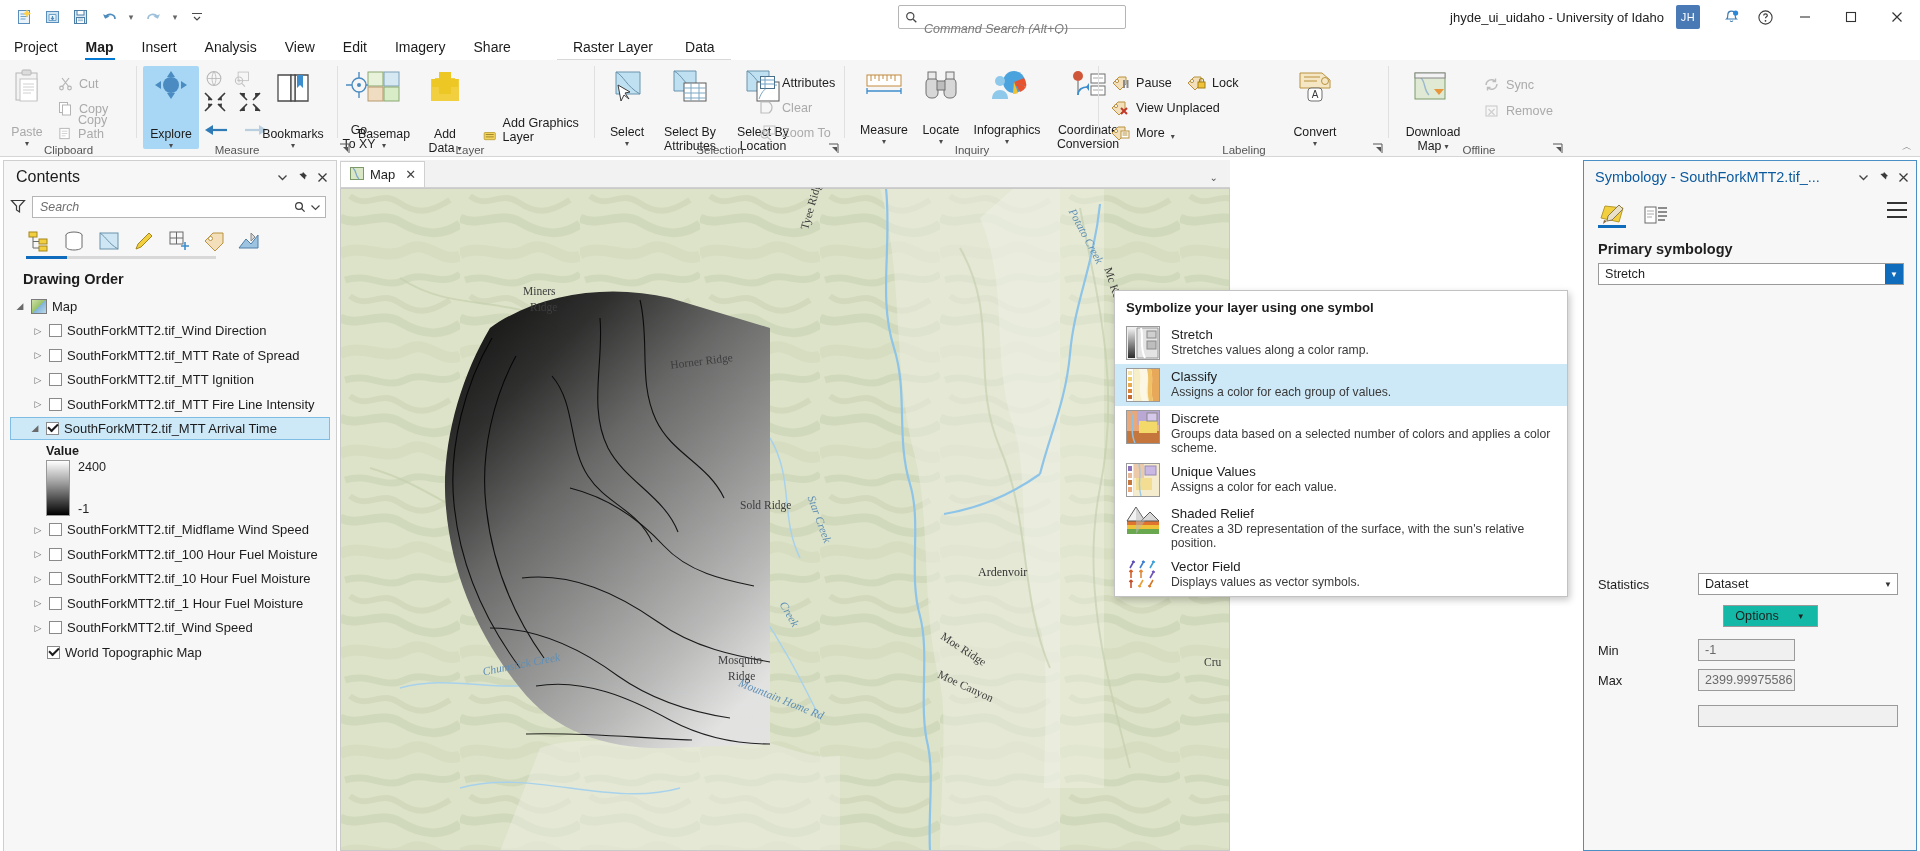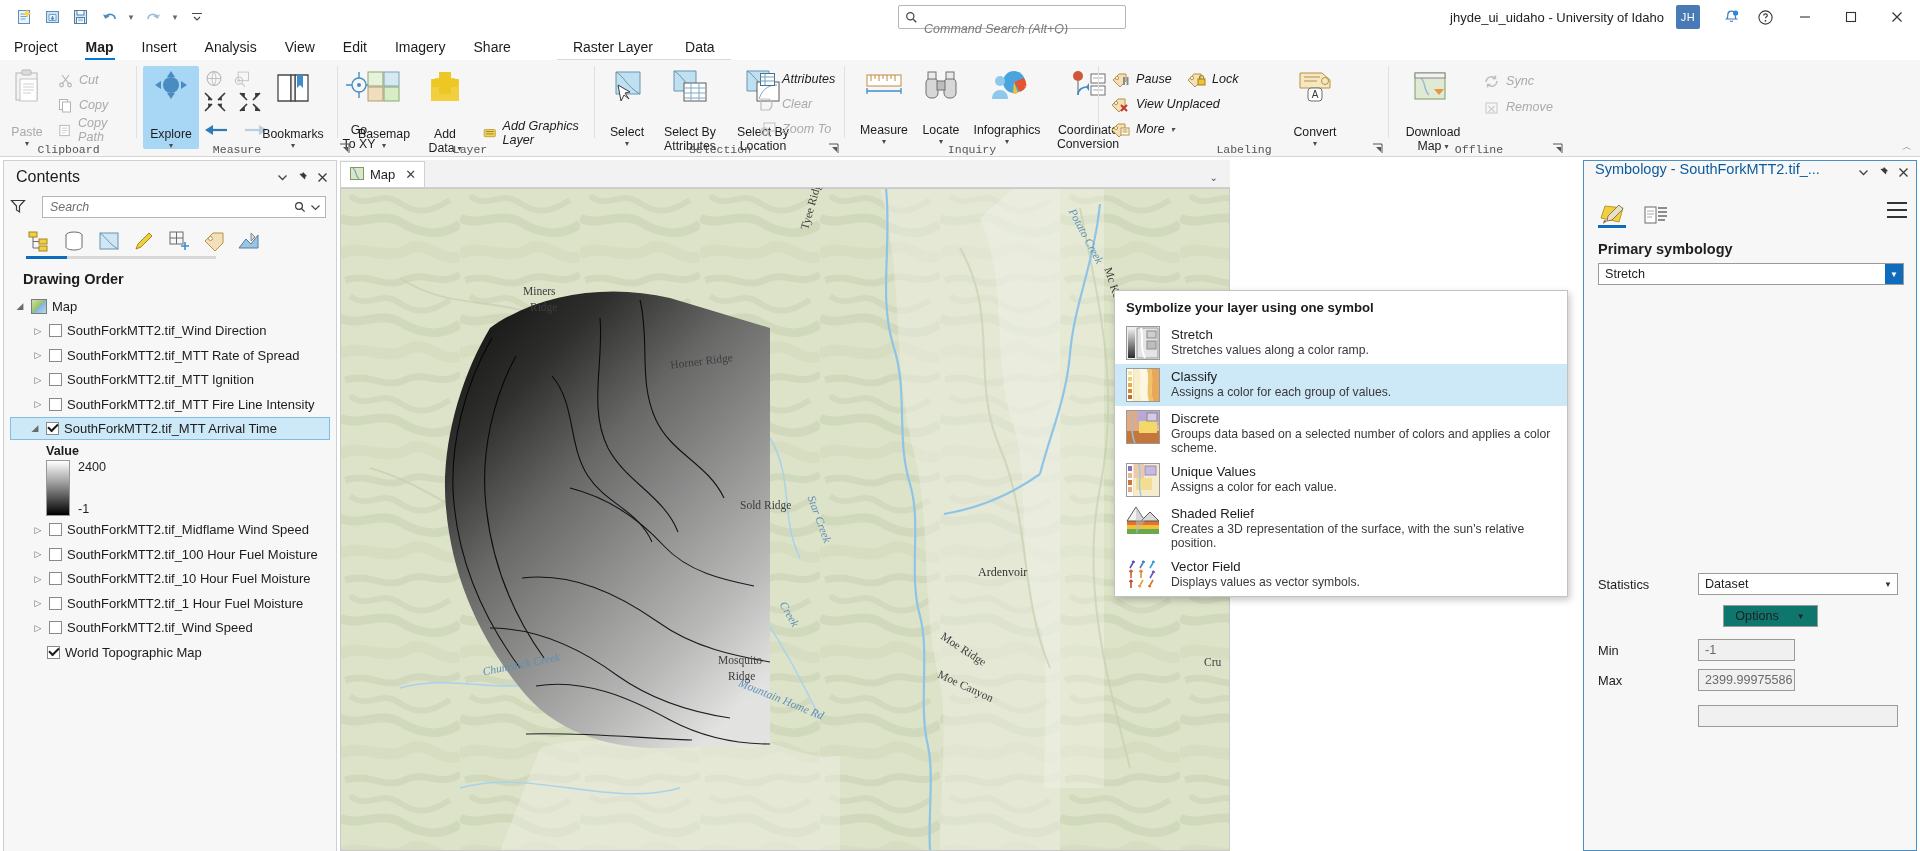--- a/index.html
+++ b/index.html
@@ -70,56 +70,56 @@
   .ctx-group .tab { padding: 2px 16px 5px; }
 
   
   .ribbon {
     position: absolute; top: 60px; left: 0; width: 1920px; height: 97px;
     background: #f6f6f6; border-bottom: 1px solid #d6d6d6;
   }
   .rgroup { position: absolute; top: 0; height: 97px; }
   .rgroup-label {
     position: absolute; bottom: 1px; width: 100%; text-align: center;
-    font-size: 11.5px; color: #555; font-family: Liberation Mono, monospace;
+    font-size: 11.5px; color: #555;
   }
   .rgroup-sep { position: absolute; top: 6px; width: 1px; height: 72px; background: #e0e0e0; }
   .rgroup-dlg {
     position: absolute; bottom: 2px; right: 4px; width: 13px; height: 13px;
     display:flex; align-items:center; justify-content:center; color:#444;
   }
 
   .bigbtn {
     position: absolute; display: flex; flex-direction: column; align-items: center;
     font-size: 12.3px; color: #1c1c1c; text-align: center; line-height: 1.15;
     padding: 3px 4px 0; border-radius: 2px;
   }
   .bigbtn.sel { background: #a8d7f5; }
   .bigbtn.disabled { color: #a9a9a9; }
   .bigbtn .lbl { margin-top: 20px; }
   .caret-sm { font-size: 8px; color: #4a4a4a; line-height: 7px; margin-top: 1px; }
 
   .smallbtn {
-    position: absolute; display: flex; align-items: center; gap: 6px;
-    font-size: 12.6px; color: #1c1c1c; height: 22px; padding: 0 4px; border-radius: 2px; font-style: italic;
+    position: absolute; display: flex; align-items: flex-end; gap: 6px;
+    font-size: 12.6px; color: #1c1c1c; height: 22px; padding: 0 4px; border-radius: 2px;
   }
   .smallbtn.disabled { color: #aaaaaa; }
 
   
   .contents-panel {
     position: absolute; left: 3px; top: 160px; width: 334px; height: 691px;
     background: #f7f7f7; border: 1px solid #cfcfcf; border-bottom: none;
   }
   .panel-head {
     height: 32px; display: flex; align-items: center; padding: 0 4px 0 12px;
   }
   .panel-title { font-size: 16px; color: #1c1c1c; flex: 1; }
   .panel-hbtn { width: 20px; height: 22px; display:flex; align-items:center; justify-content:center; color:#444; }
 
-  .search-row { display: flex; align-items: center; padding: 0 10px 0 6px; gap: 16px; height: 28px; }
+  .search-row { display: flex; align-items: center; padding: 0 10px 0 6px; gap: 6px; height: 28px; }
   .search-box {
     flex: 1; height: 22px; border: 1px solid #b5b5b5; background: #fff;
     display: flex; align-items: center; padding: 0 4px 0 7px; gap: 4px;
   }
   .search-box .ph { flex: 1; color: #6f6f6f; font-style: italic; font-size: 12.4px; }
 
   .ctab-row {
     display: flex; align-items: center; gap: 9px; padding: 6px 0 0 22px; height: 34px;
   }
   .ctab { width: 26px; height: 26px; display: flex; align-items: center; justify-content: center; }
@@ -168,42 +168,42 @@
   }
   .maptab .x { font-size: 13px; color: #444; margin-left: 4px; }
   .maptab-collapse { margin-left: auto; padding: 0 12px 4px 0; color: #555; font-size: 10px; }
   .mapcanvas { position: relative; width: 890px; height: 663px; overflow: hidden; background: #dfe3cf; }
 
   
   .sym-panel {
     position: absolute; right: 3px; top: 160px; width: 334px; height: 691px;
     background: #f7f7f7; border: 1px solid #4a90c4;
   }
-  .sym-head { height: 32px; display: flex; align-items: flex-start; padding: 0 3px 0 11px; }
+  .sym-head { height: 32px; display: flex; align-items: center; padding: 0 3px 0 11px; }
   .sym-title { font-size: 14.5px; color: #0b5a9e; flex: 1; white-space: nowrap; overflow: hidden; }
   .sym-tabrow { display: flex; align-items: center; padding: 6px 0 0 14px; gap: 16px; height: 38px; position: relative; }
   .sym-tab { width: 28px; height: 26px; display: flex; align-items: center; justify-content: center; }
   .sym-tab.active { border-bottom: 3px solid #0f6cbd; }
   .hamburger { position: absolute; right: 9px; top: 9px; width: 20px; height: 16px; display:flex; flex-direction:column; justify-content:space-between; }
   .hamburger i { display: block; height: 2px; background: #333; }
   .sym-section-title { font-size: 14.5px; font-weight: bold; padding: 10px 0 6px 14px; }
   .sym-field-row { display: flex; align-items: center; padding: 2px 14px 6px 14px; gap: 8px; }
   .sym-label { font-size: 12.8px; color: #1c1c1c; }
   .combo {
     height: 22px; border: 1px solid #9a9a9a; background: #fff; display: flex; align-items: center;
     padding-left: 6px; font-size: 12.6px; position: relative;
   }
   .combo .arrow {
     position: absolute; right: 0; top: 0; bottom: 0; width: 18px; background: #0f6cbd; color: #fff;
     display: flex; align-items: center; justify-content: center; font-size: 8px;
   }
   .combo .arrow.plain { background: #fff; color: #333; }
   .combo.readonly { background: #f0f0f0; color: #6a6a6a; }
   .optbtn {
-    height: 22px; border: 1px solid #9a9a9a; background: #0f766e; font-size: 12.6px;
+    height: 22px; border: 1px solid #9a9a9a; background: #14b8a6; font-size: 12.6px;
     display: flex; align-items: center; justify-content: center; gap: 18px; position: relative;
   }
 
   
   .flyout {
     position: absolute; left: 1114px; top: 290px; width: 454px; background: #fff;
     border: 1px solid #c2c2c2; box-shadow: 2px 3px 7px rgba(0,0,0,.22); z-index: 60;
   }
   .flyout-title { font-size: 13.2px; font-weight: bold; padding: 9px 0 7px 11px; color: #1c1c1c; }
   .flyout-item { display: flex; gap: 11px; padding: 4px 8px 4px 11px; align-items: flex-start; }

